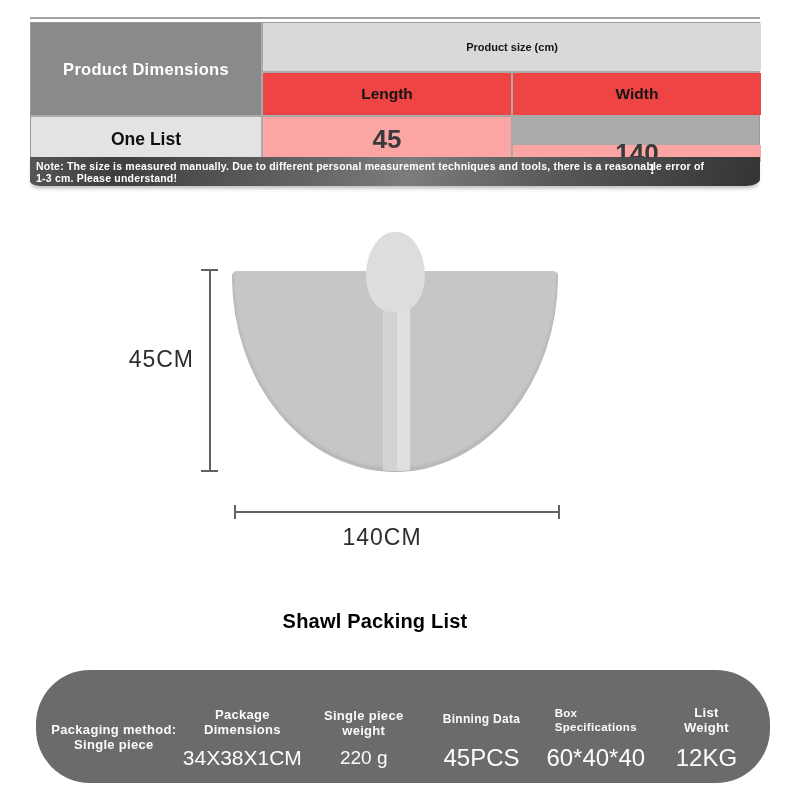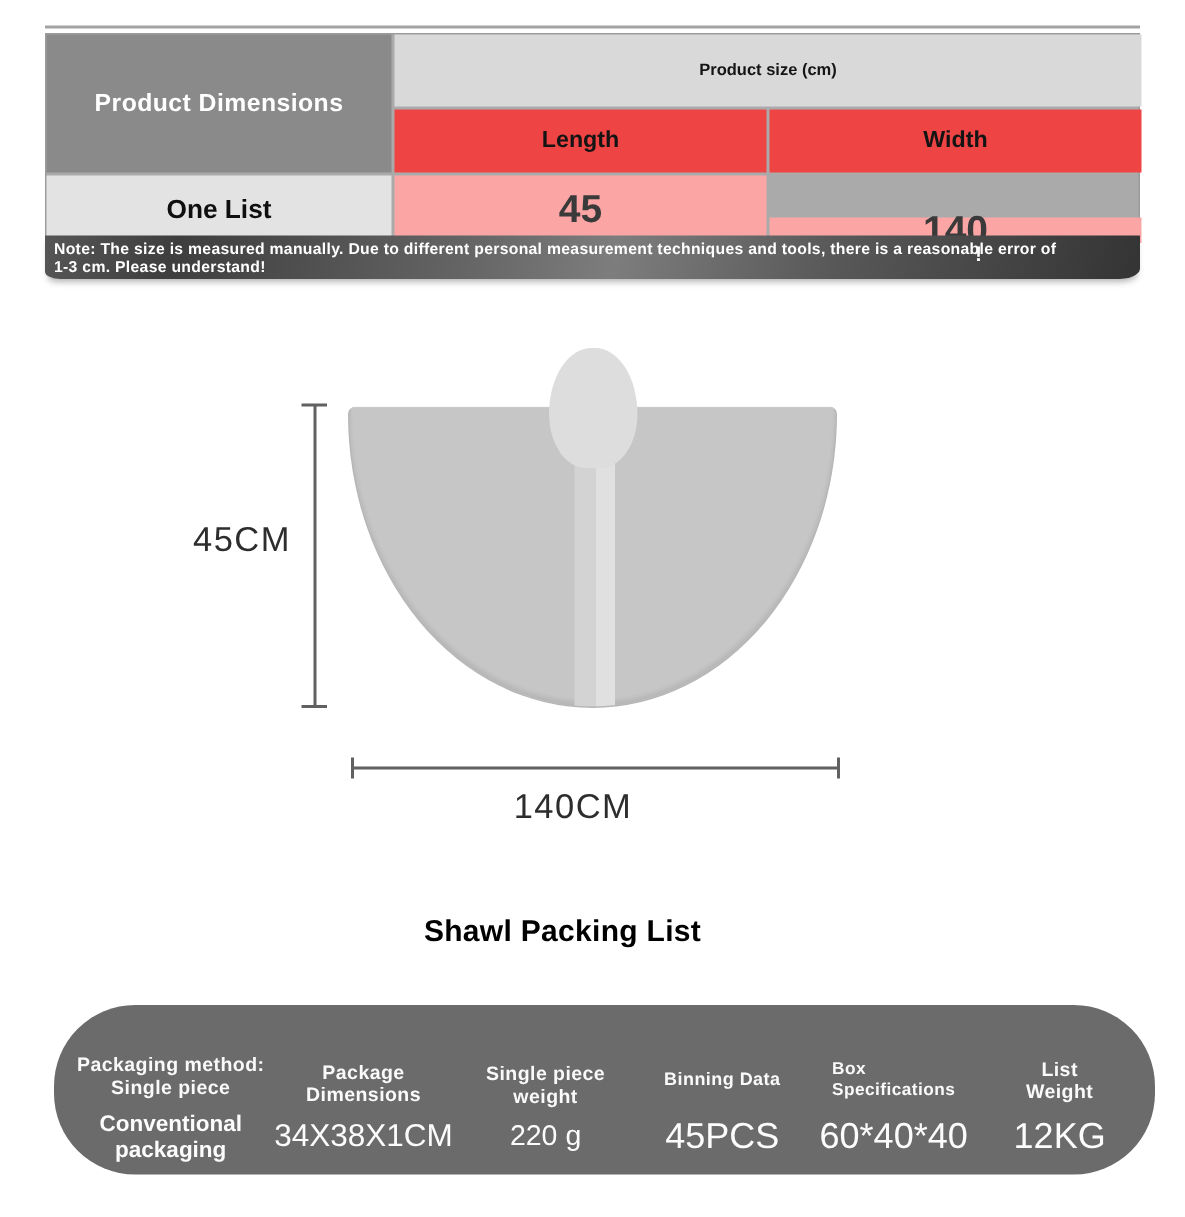--- a/index.html
+++ b/index.html
@@ -117,24 +117,20 @@
   </div>
 
   <div class="packing-title">Shawl Packing List</div>
 
   <div class="packing-panel">
     <div class="pcol col1">
       <div class="phead">
         <span>Packaging method:</span>
         <span>Single piece</span>
       </div>
-      <div class="pval">
-        <span>Conventional</span>
-        <span>packaging</span>
-      </div>
     </div>
     <div class="pcol col2">
       <div class="phead">
         <span>Package</span>
         <span>Dimensions</span>
       </div>
       <div class="pval">
         <span>34X38X1CM</span>
       </div>
     </div>

